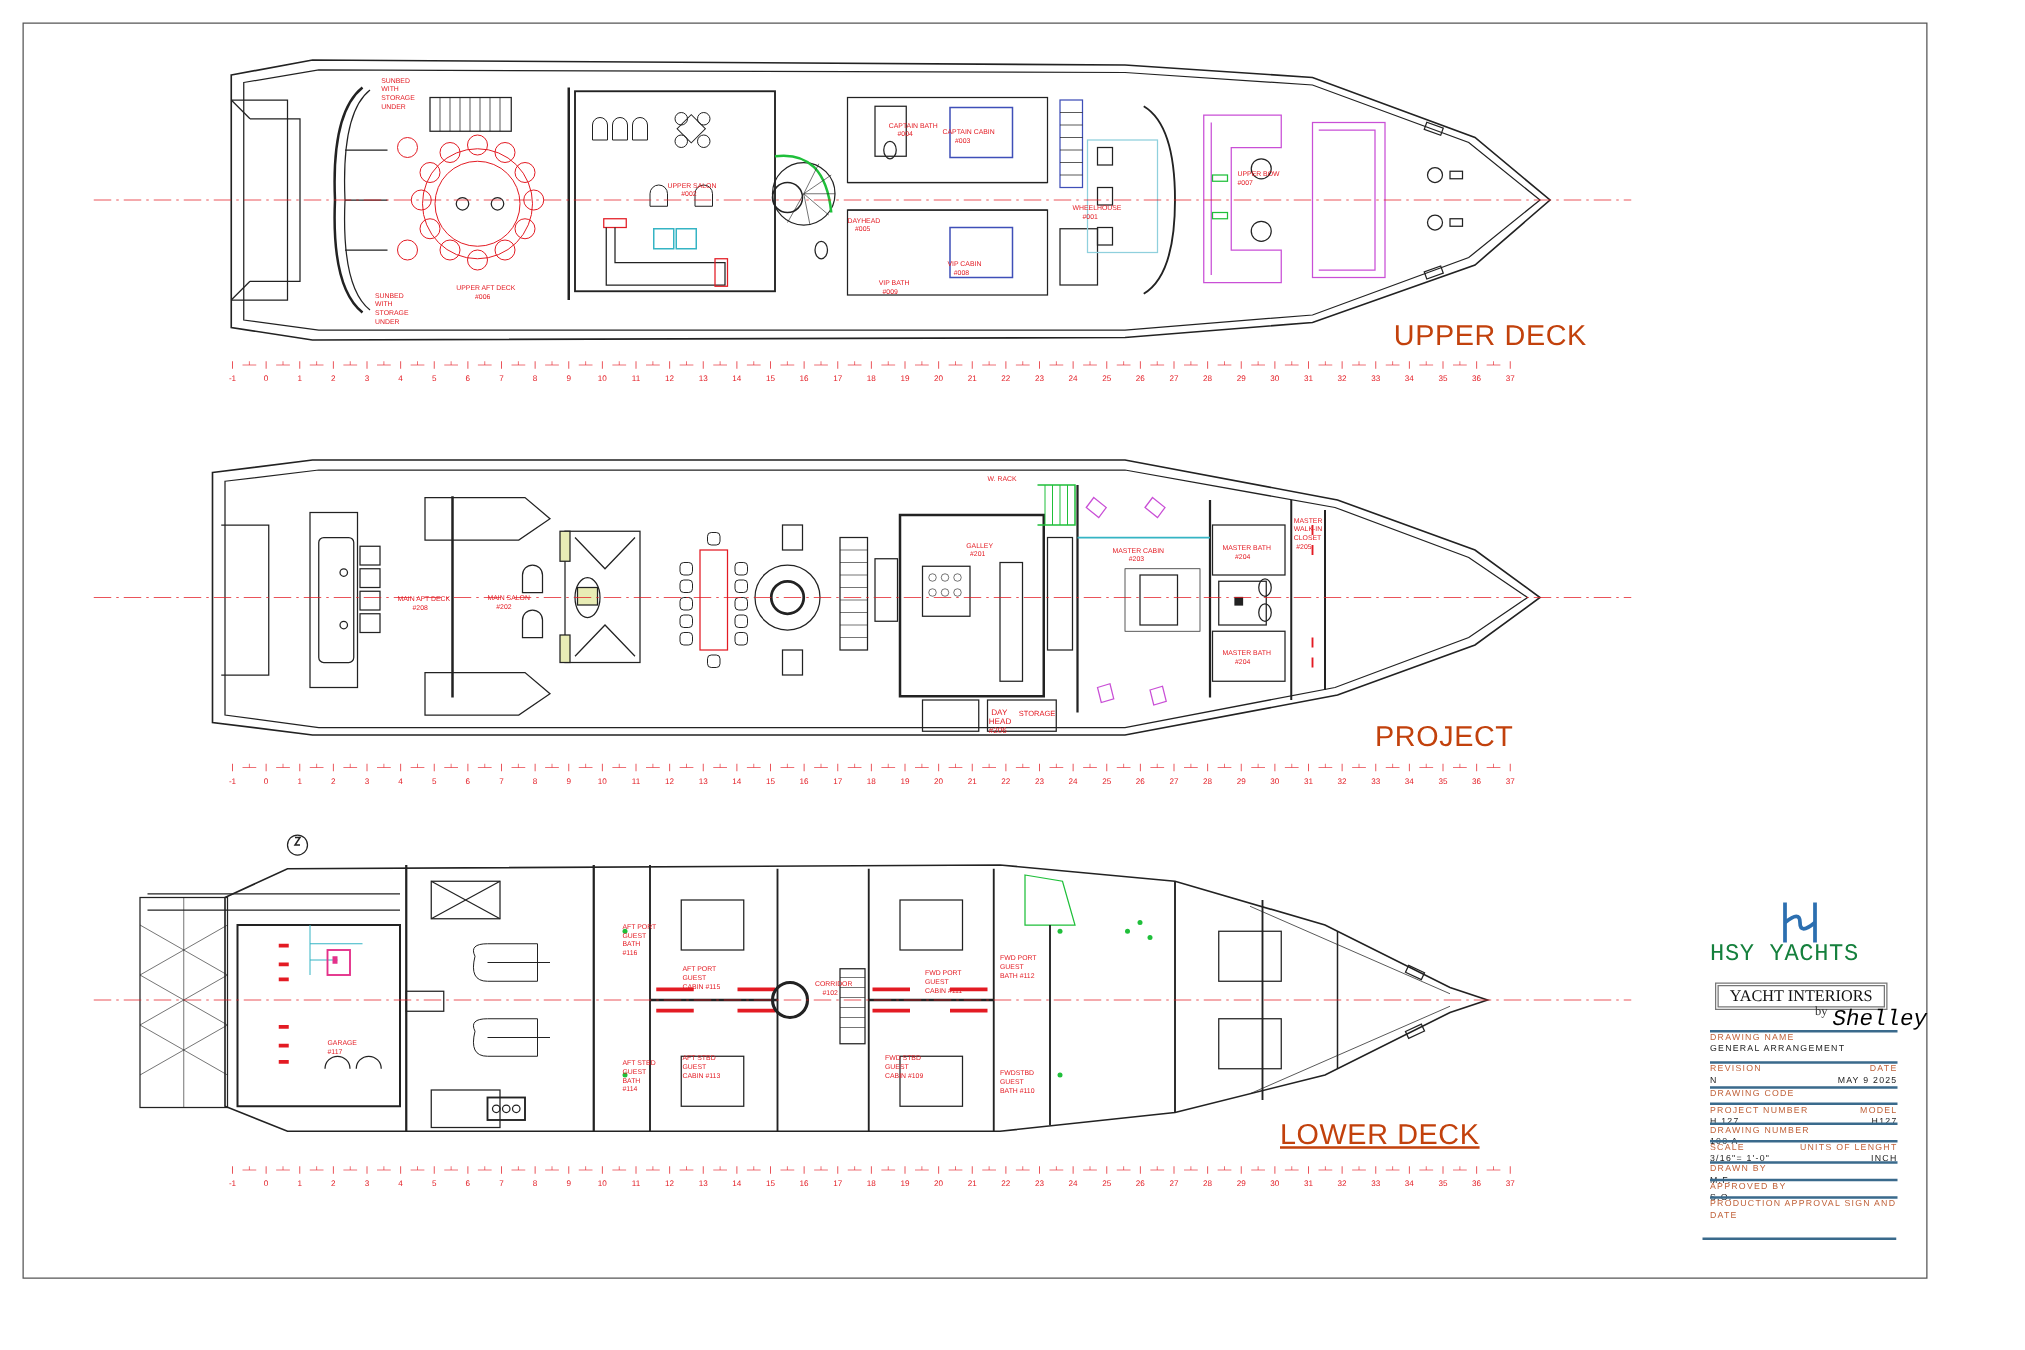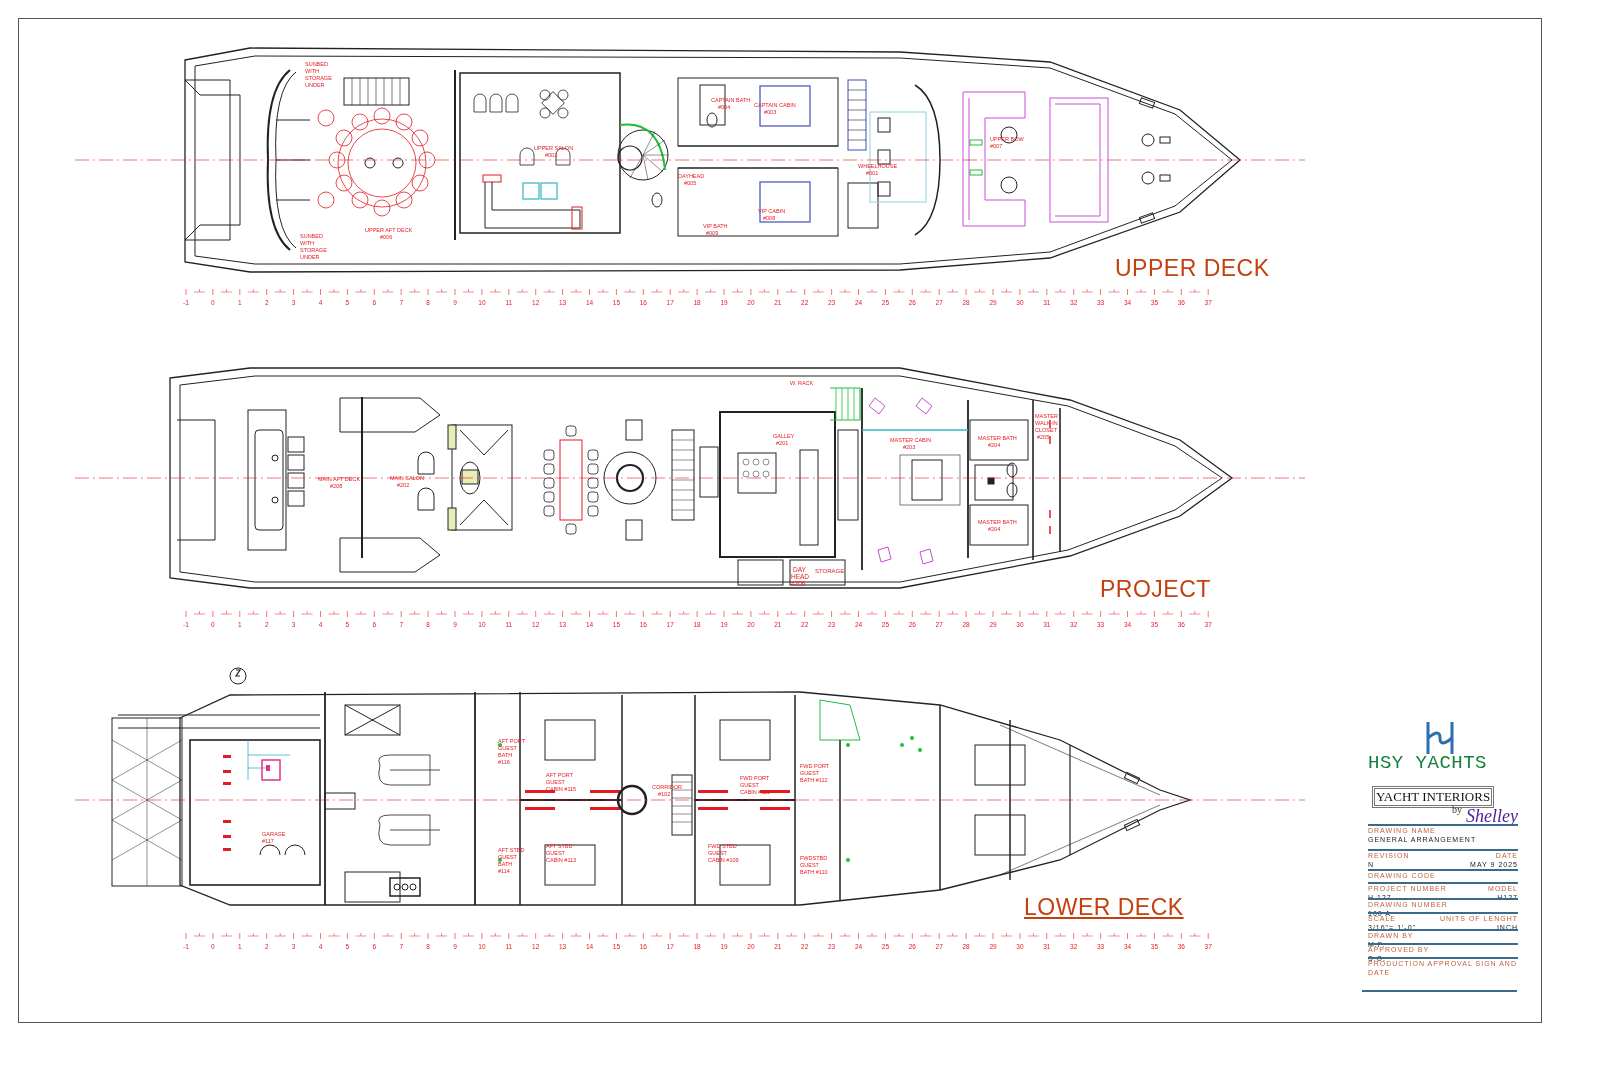--- a/index.html
+++ b/index.html
@@ -3,23 +3,23 @@
 <meta charset="utf-8">
 <style>
   html,body{margin:0;padding:0;background:#fff;}
   body{width:1620px;height:1080px;position:relative;overflow:hidden;font-family:"Liberation Sans",sans-serif;}
   .sheet{position:absolute;left:18px;top:18px;width:1524px;height:1005px;border:1px solid #555;box-sizing:border-box;}
   svg.plan{position:absolute;left:0;top:0;}
   .deck-title{position:absolute;color:#c2410c;font-size:23px;letter-spacing:0.5px;font-family:"Liberation Sans",sans-serif;}
   .lbl{font-family:"Liberation Sans",sans-serif;fill:#e31b23;}
   .logo-mark{position:absolute;left:1420px;top:720px;width:40px;height:40px;}
   .logo-text{position:absolute;left:1368px;top:752px;font-family:Liberation Mono, monospace;font-size:19px;color:#15803d;letter-spacing:0.5px;}
-  .yi-box{position:absolute;left:1372px;top:786px;width:122px;height:22px;border:3px double #777;box-sizing:border-box;font-family:"Liberation Serif",serif;font-size:13px;text-align:center;line-height:16px;color:#111;background:#fff;}
+  .yi-box{position:absolute;left:1372px;top:786px;width:138px;height:22px;border:3px double #777;box-sizing:border-box;font-family:"Liberation Serif",serif;font-size:13px;text-align:center;line-height:16px;color:#111;background:#fff;}
   .by{position:absolute;left:1452px;top:804px;font-family:Liberation Serif, serif;font-size:10px;color:#333;}
-  .shelley{position:absolute;left:1466px;top:806px;font-family:Liberation Serif, serif;font-style:italic;font-size:18px;color:#4c1d95;text-align:right;}
+  .shelley{position:absolute;left:1466px;top:806px;font-family:Liberation Mono, monospace;font-style:italic;font-size:18px;color:#000000;text-align:right;}
   .tb-row{position:absolute;left:1368px;width:150px;border-top:2px solid #3a6a8c;font-size:7px;letter-spacing:1px;}
   .tb-lab{color:#c0623a;display:block;line-height:9px;}
   .tb-val{color:#222;display:block;line-height:10px;}
   .tb-right{position:absolute;right:0;text-align:right;}
 </style>
 </head>
 <body>
 
 <div class="sheet"></div>
 

